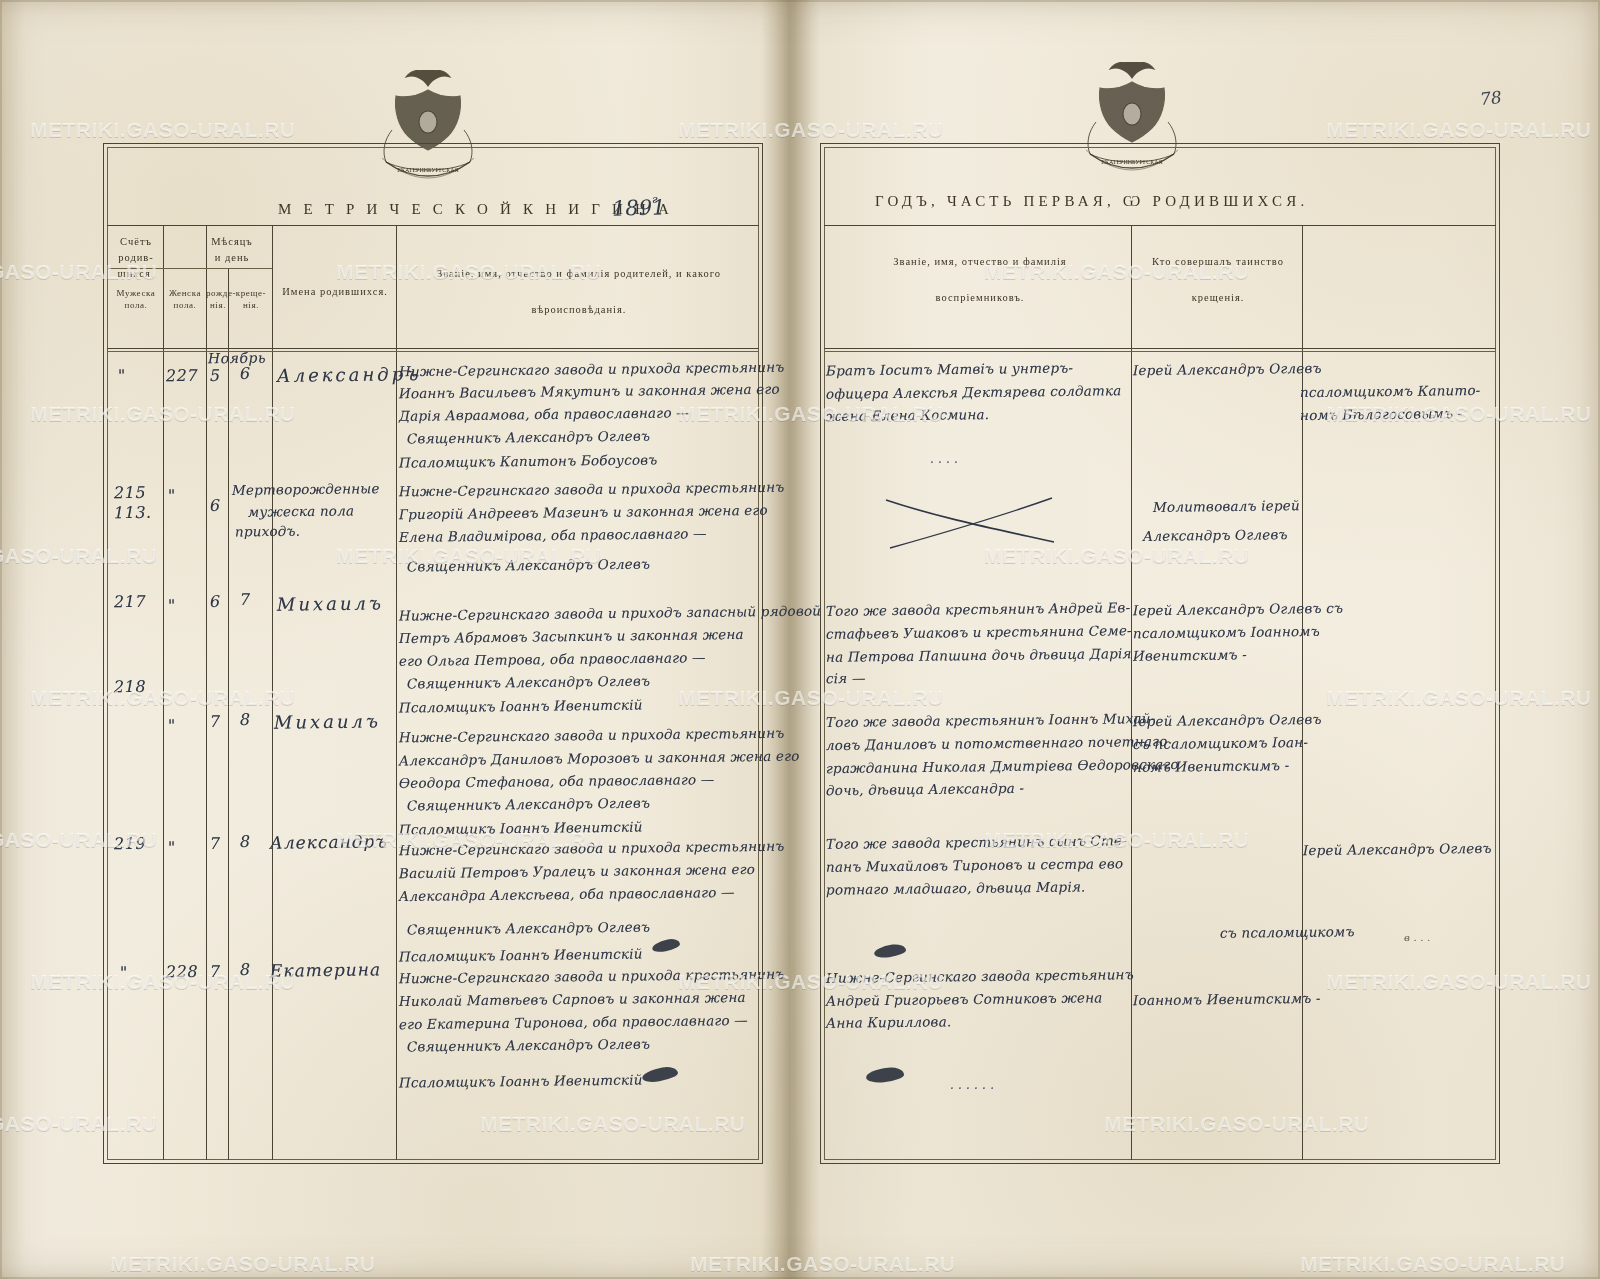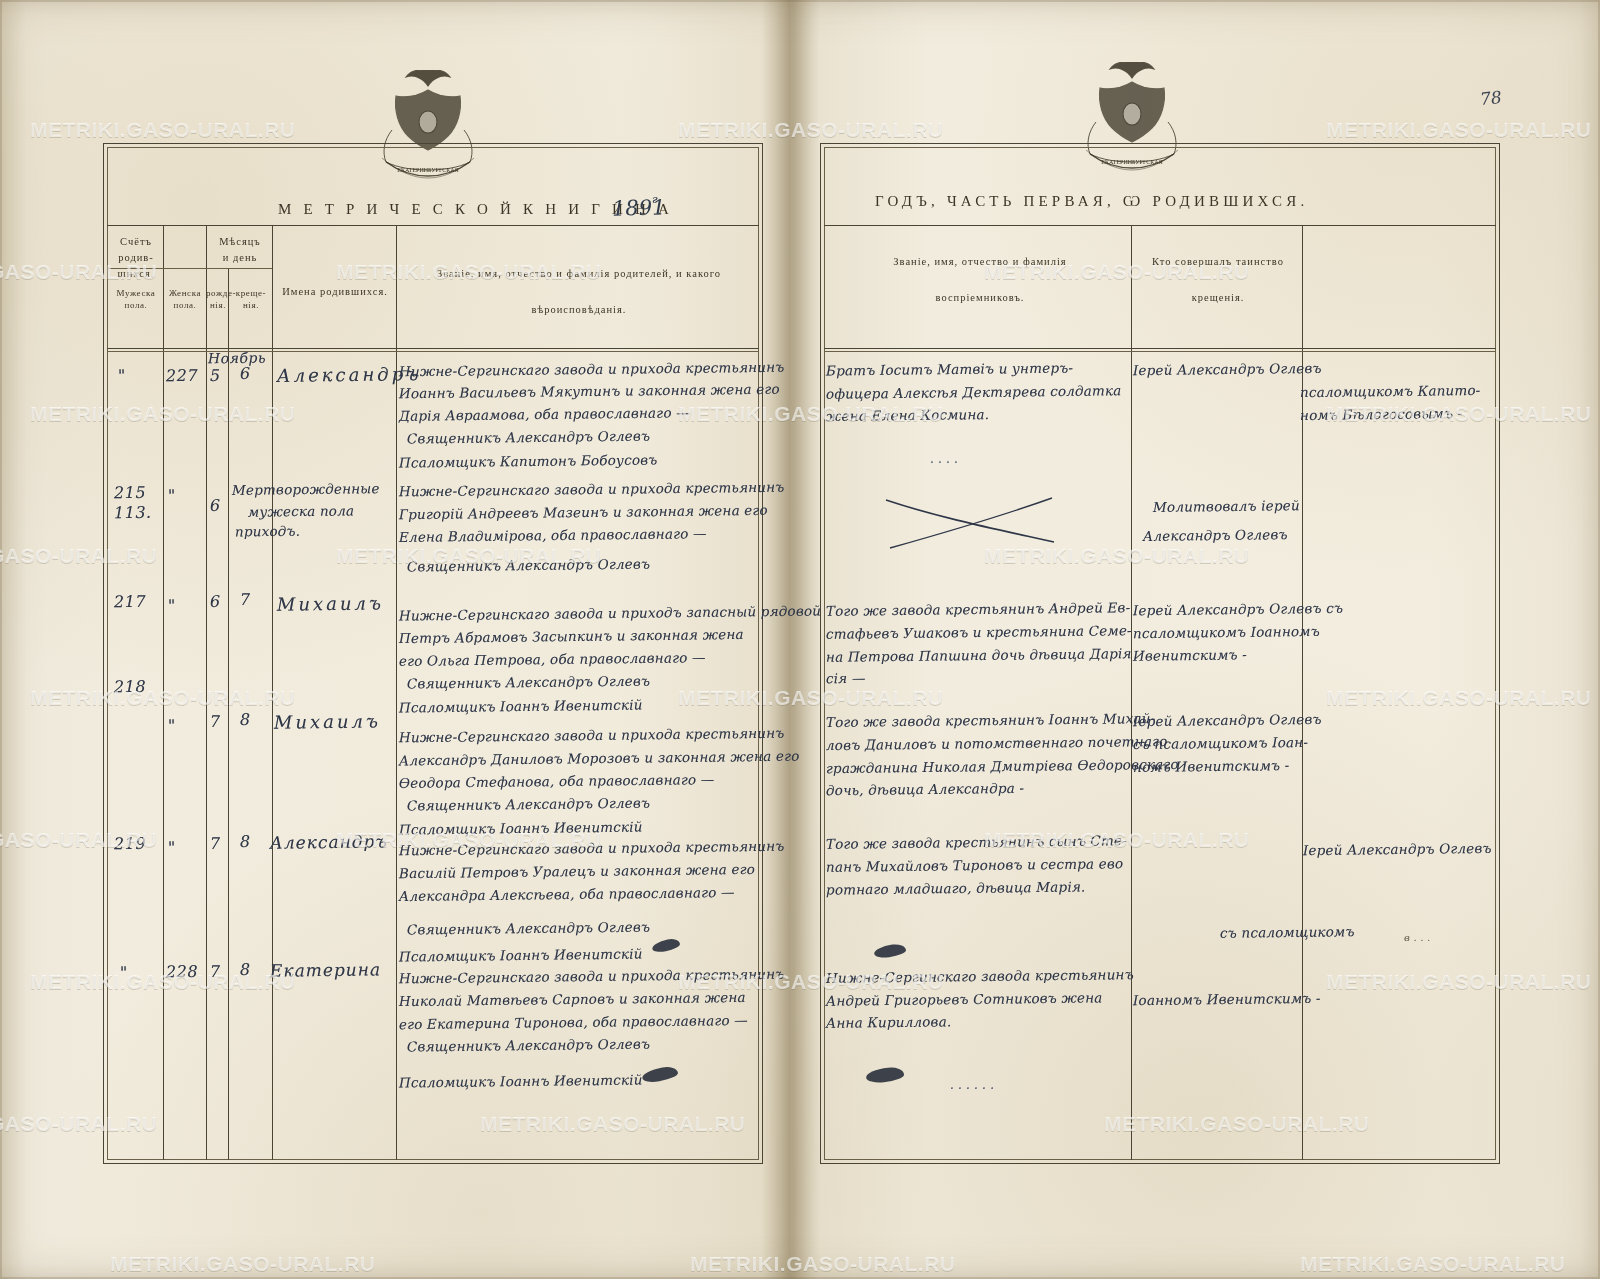--- a/index.html
+++ b/index.html
@@ -235,21 +235,21 @@
     <span>шихся.</span>
   </div>
   <div class="printed colhead sm" style="left:109px; top:288px; width:54px; line-height:1.3;">
     <span>Мужеска</span><br>
     <span>пола.</span>
   </div>
   <div class="printed colhead sm" style="left:164px; top:288px; width:42px; line-height:1.3;">
     <span>Женска</span><br>
     <span>пола.</span>
   </div>
-  <div class="printed colhead" style="left:208px; top:234px; width:64px;">
+  <div class="printed colhead" style="left:200px; top:234px; width:64px;">
     <span>Мѣсяцъ</span><br>
     <span>и день</span>
   </div>
   <div class="printed colhead sm" style="left:206px; top:288px; width:24px; line-height:1.3;">
     <span>рожде-</span><br>
     <span>нія.</span>
   </div>
   <div class="printed colhead sm" style="left:230px; top:288px; width:42px; line-height:1.3;">
     <span>креще-</span><br>
     <span>нія.</span>

